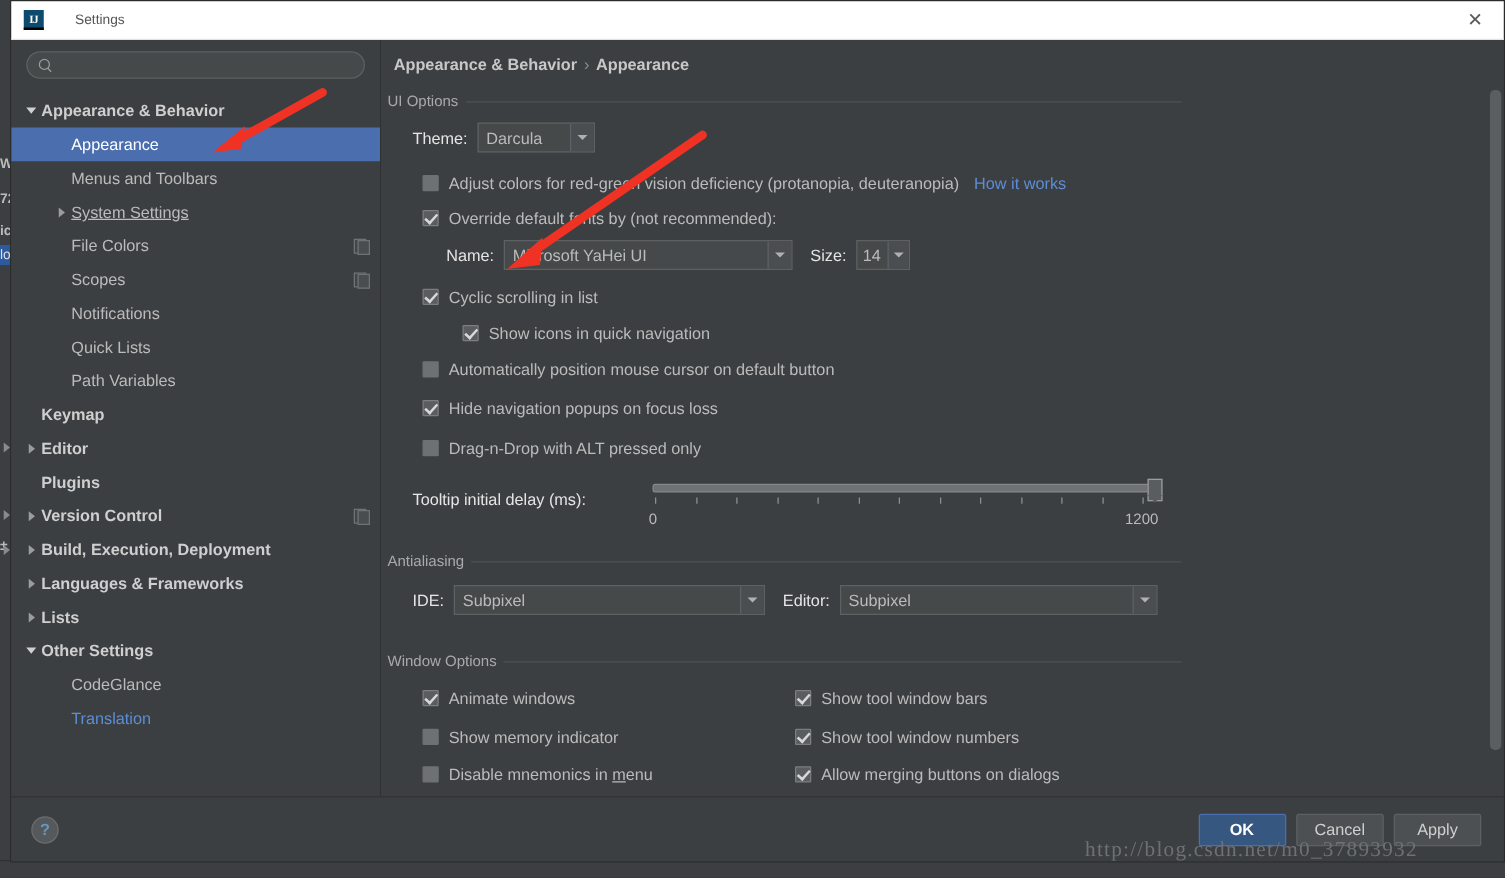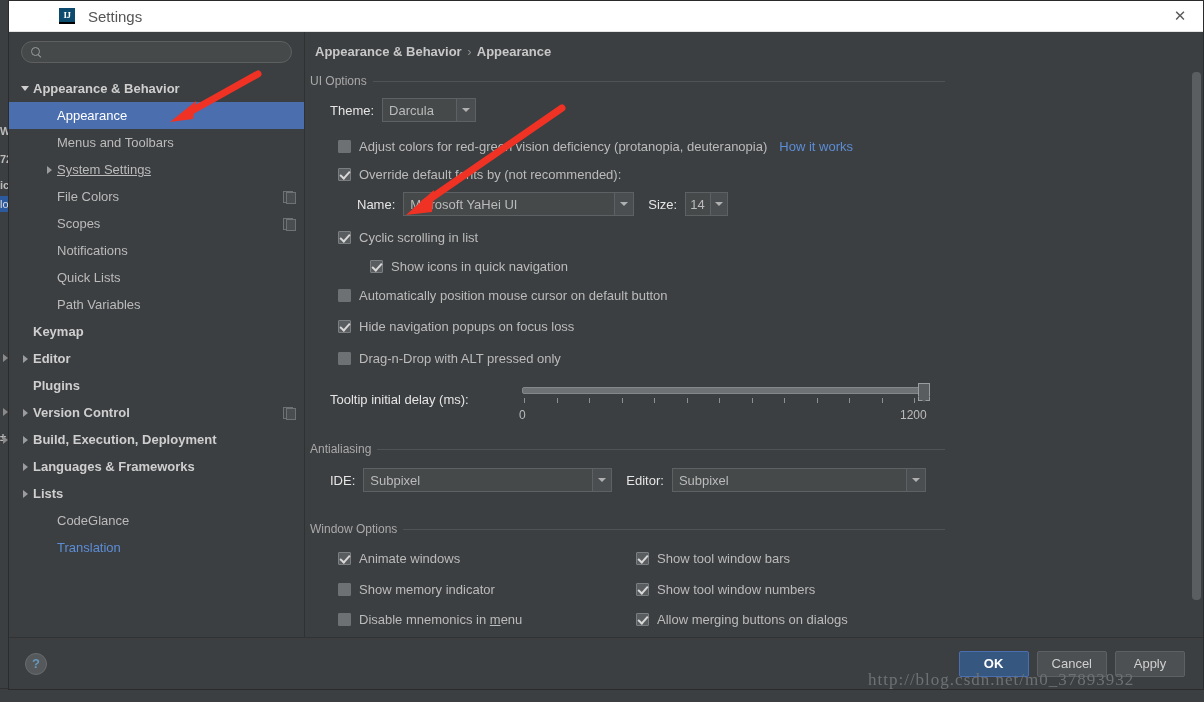--- a/index.html
+++ b/index.html
@@ -69,24 +69,23 @@
     flex: 0 0 31px;
     border-bottom: 1px solid #e3e3e3;
   }
   #ij-icon {
     width: 16px; height: 16px; background: #0c4a6e;
     color: #ffffff; font-size: 9px; font-weight: bold;
     display: flex; align-items: center; justify-content: center;
     letter-spacing: -0.5px;
     font-family: "Liberation Serif", serif;
     border-bottom: 2px solid #000;
-    margin-left: 40px;
   }
   #title-text {
-    margin-left: 13px; font-size: 15px; color: #555555;
+    margin-left: 25px; font-size: 11px; color: #555555;
     font-family: "Liberation Sans", sans-serif;
   }
   #close-btn {
     margin-left: auto; width: 46px; height: 31px;
     display: flex; align-items: center; justify-content: center;
     color: #5a5a5a; font-size: 15px; font-weight: 300;
     cursor: pointer;
   }
 
   
@@ -427,20 +426,26 @@
             <span class="twisty">
               <i class="tw-right"></i>
             </span>
             <span class="tree-label">Languages &amp; Frameworks</span>
           </div>
           <div class="tree-row bold" style="padding-left: 8px;">
             <span class="twisty">
               <i class="tw-right"></i>
             </span>
             <span class="tree-label">Lists</span>
+          </div>
+          <div class="tree-row bold" style="padding-left: 8px;">
+            <span class="twisty">
+              <i class="tw-down"></i>
+            </span>
+            <span class="tree-label">Other Settings</span>
           </div>
           <div class="tree-row" style="padding-left: 32px;">
             <span class="twisty"></span>
             <span class="tree-label">CodeGlance</span>
           </div>
           <div class="tree-row link" style="padding-left: 32px;">
             <span class="twisty"></span>
             <span class="tree-label">Translation</span>
           </div>
         </div>

